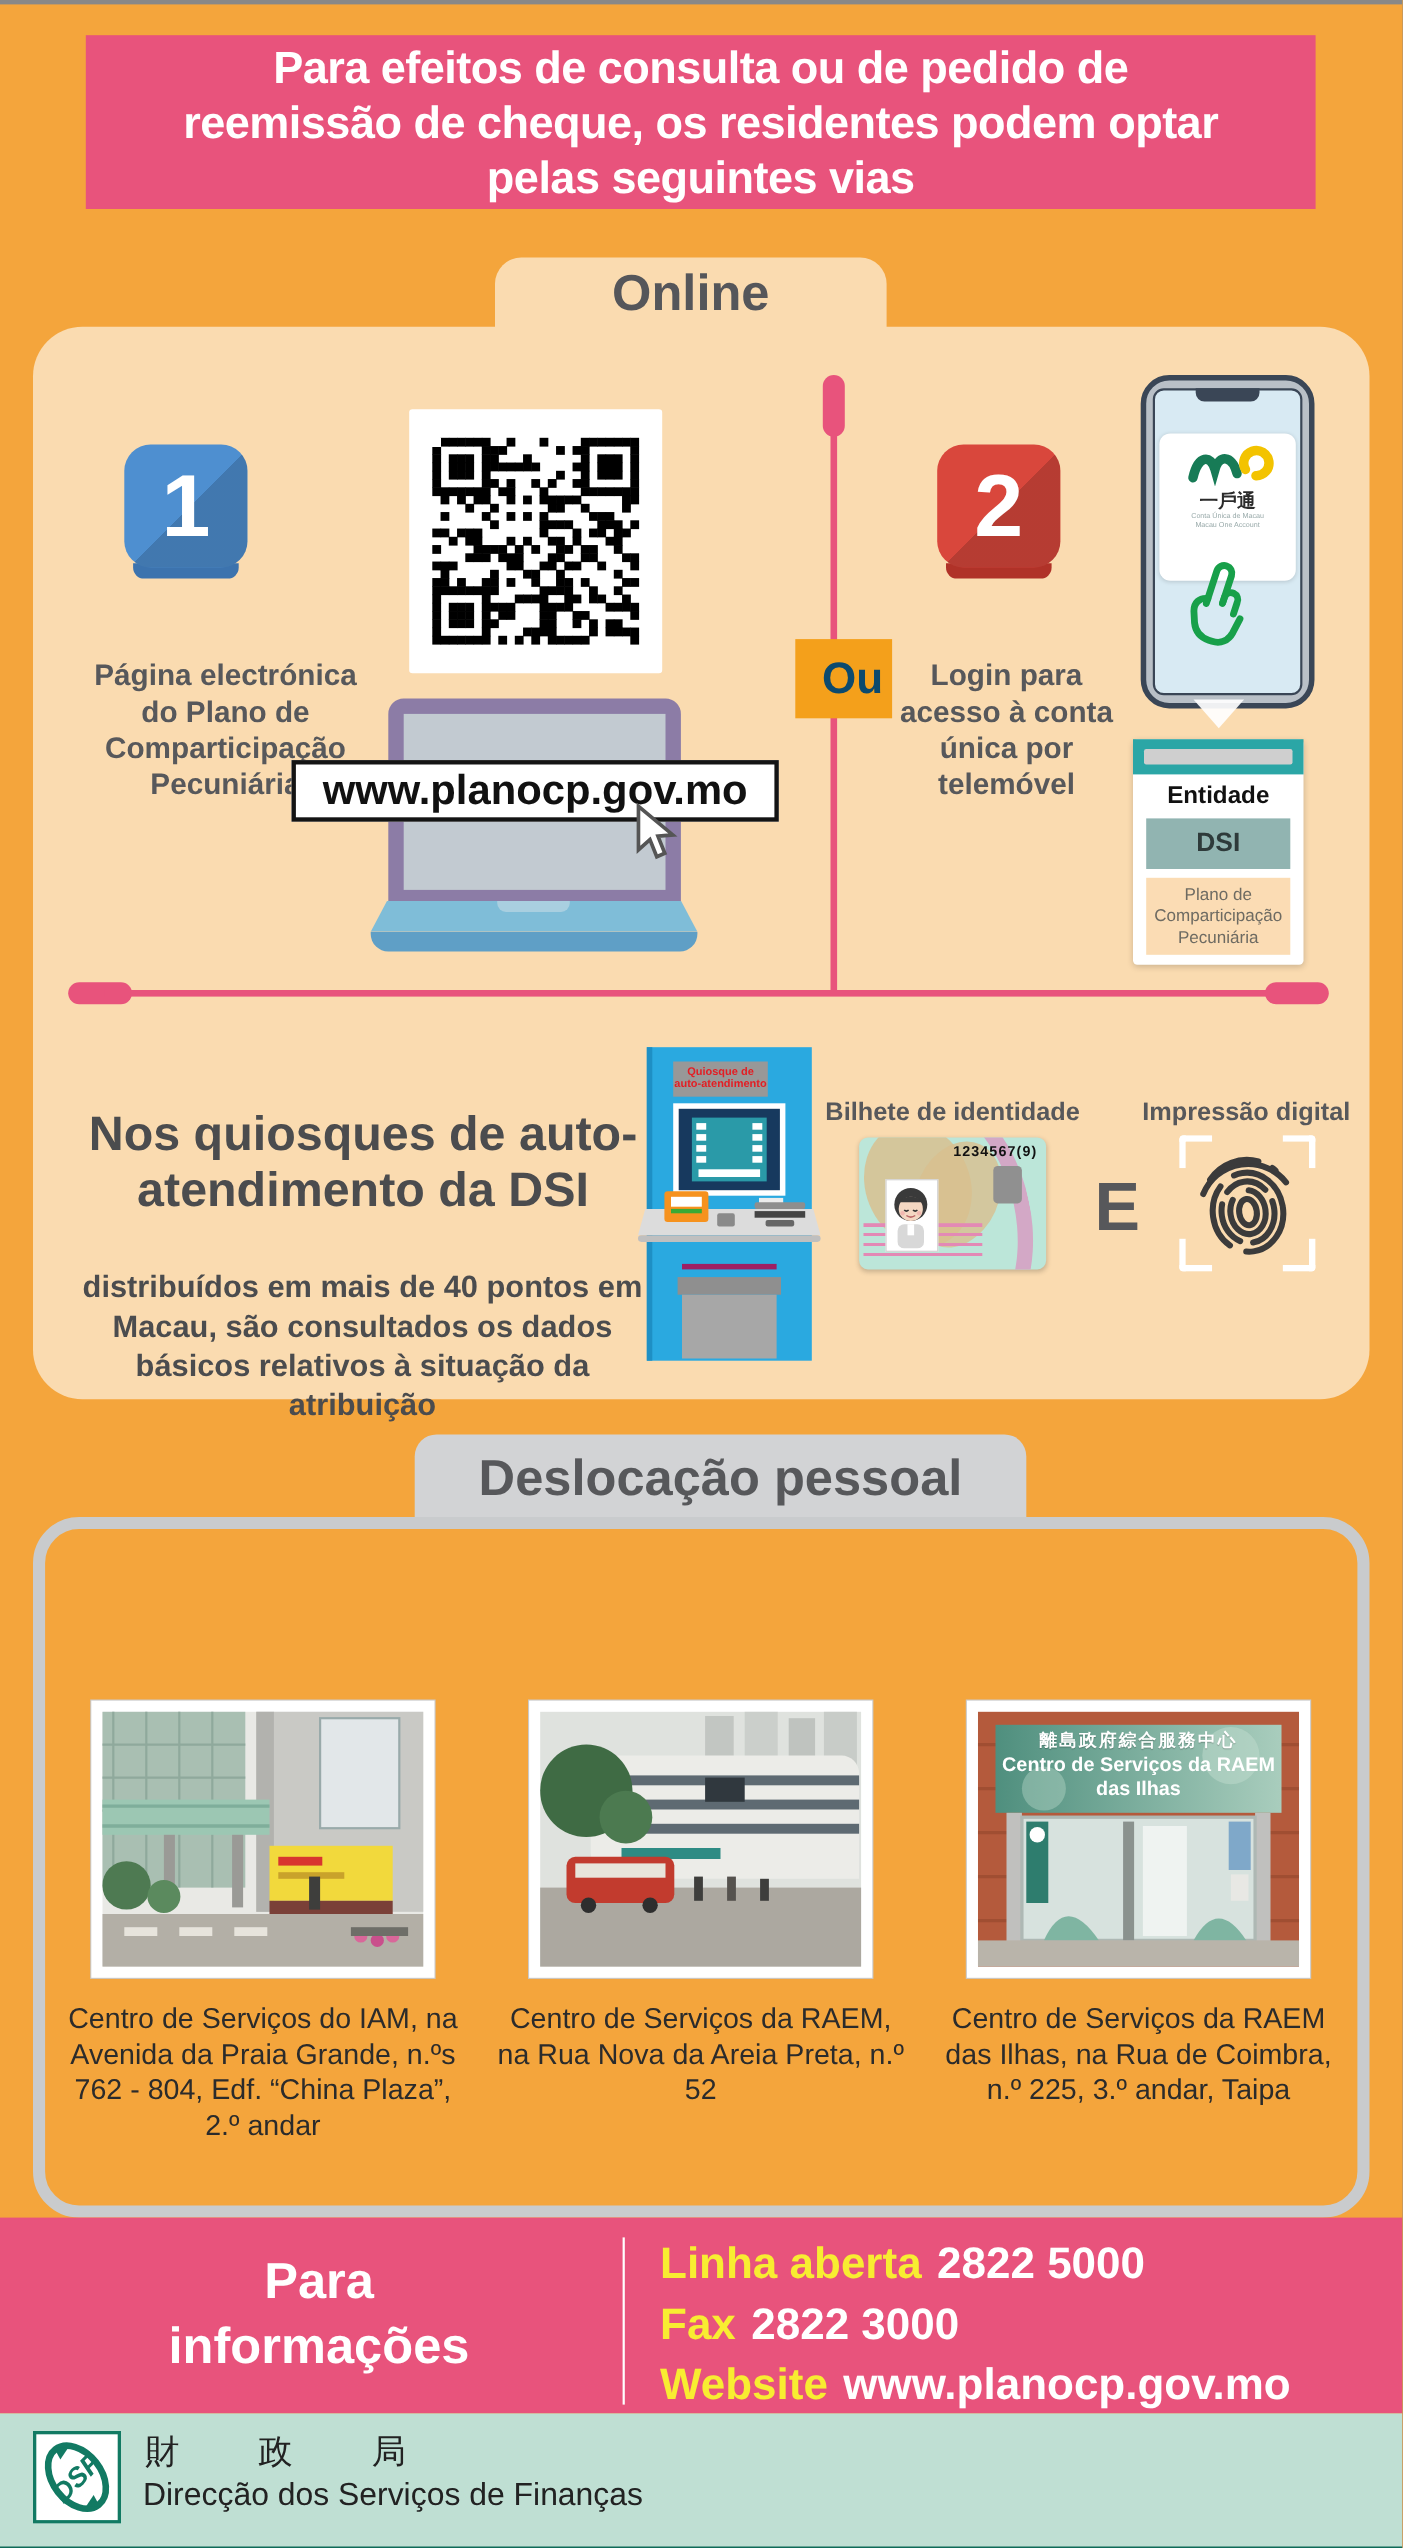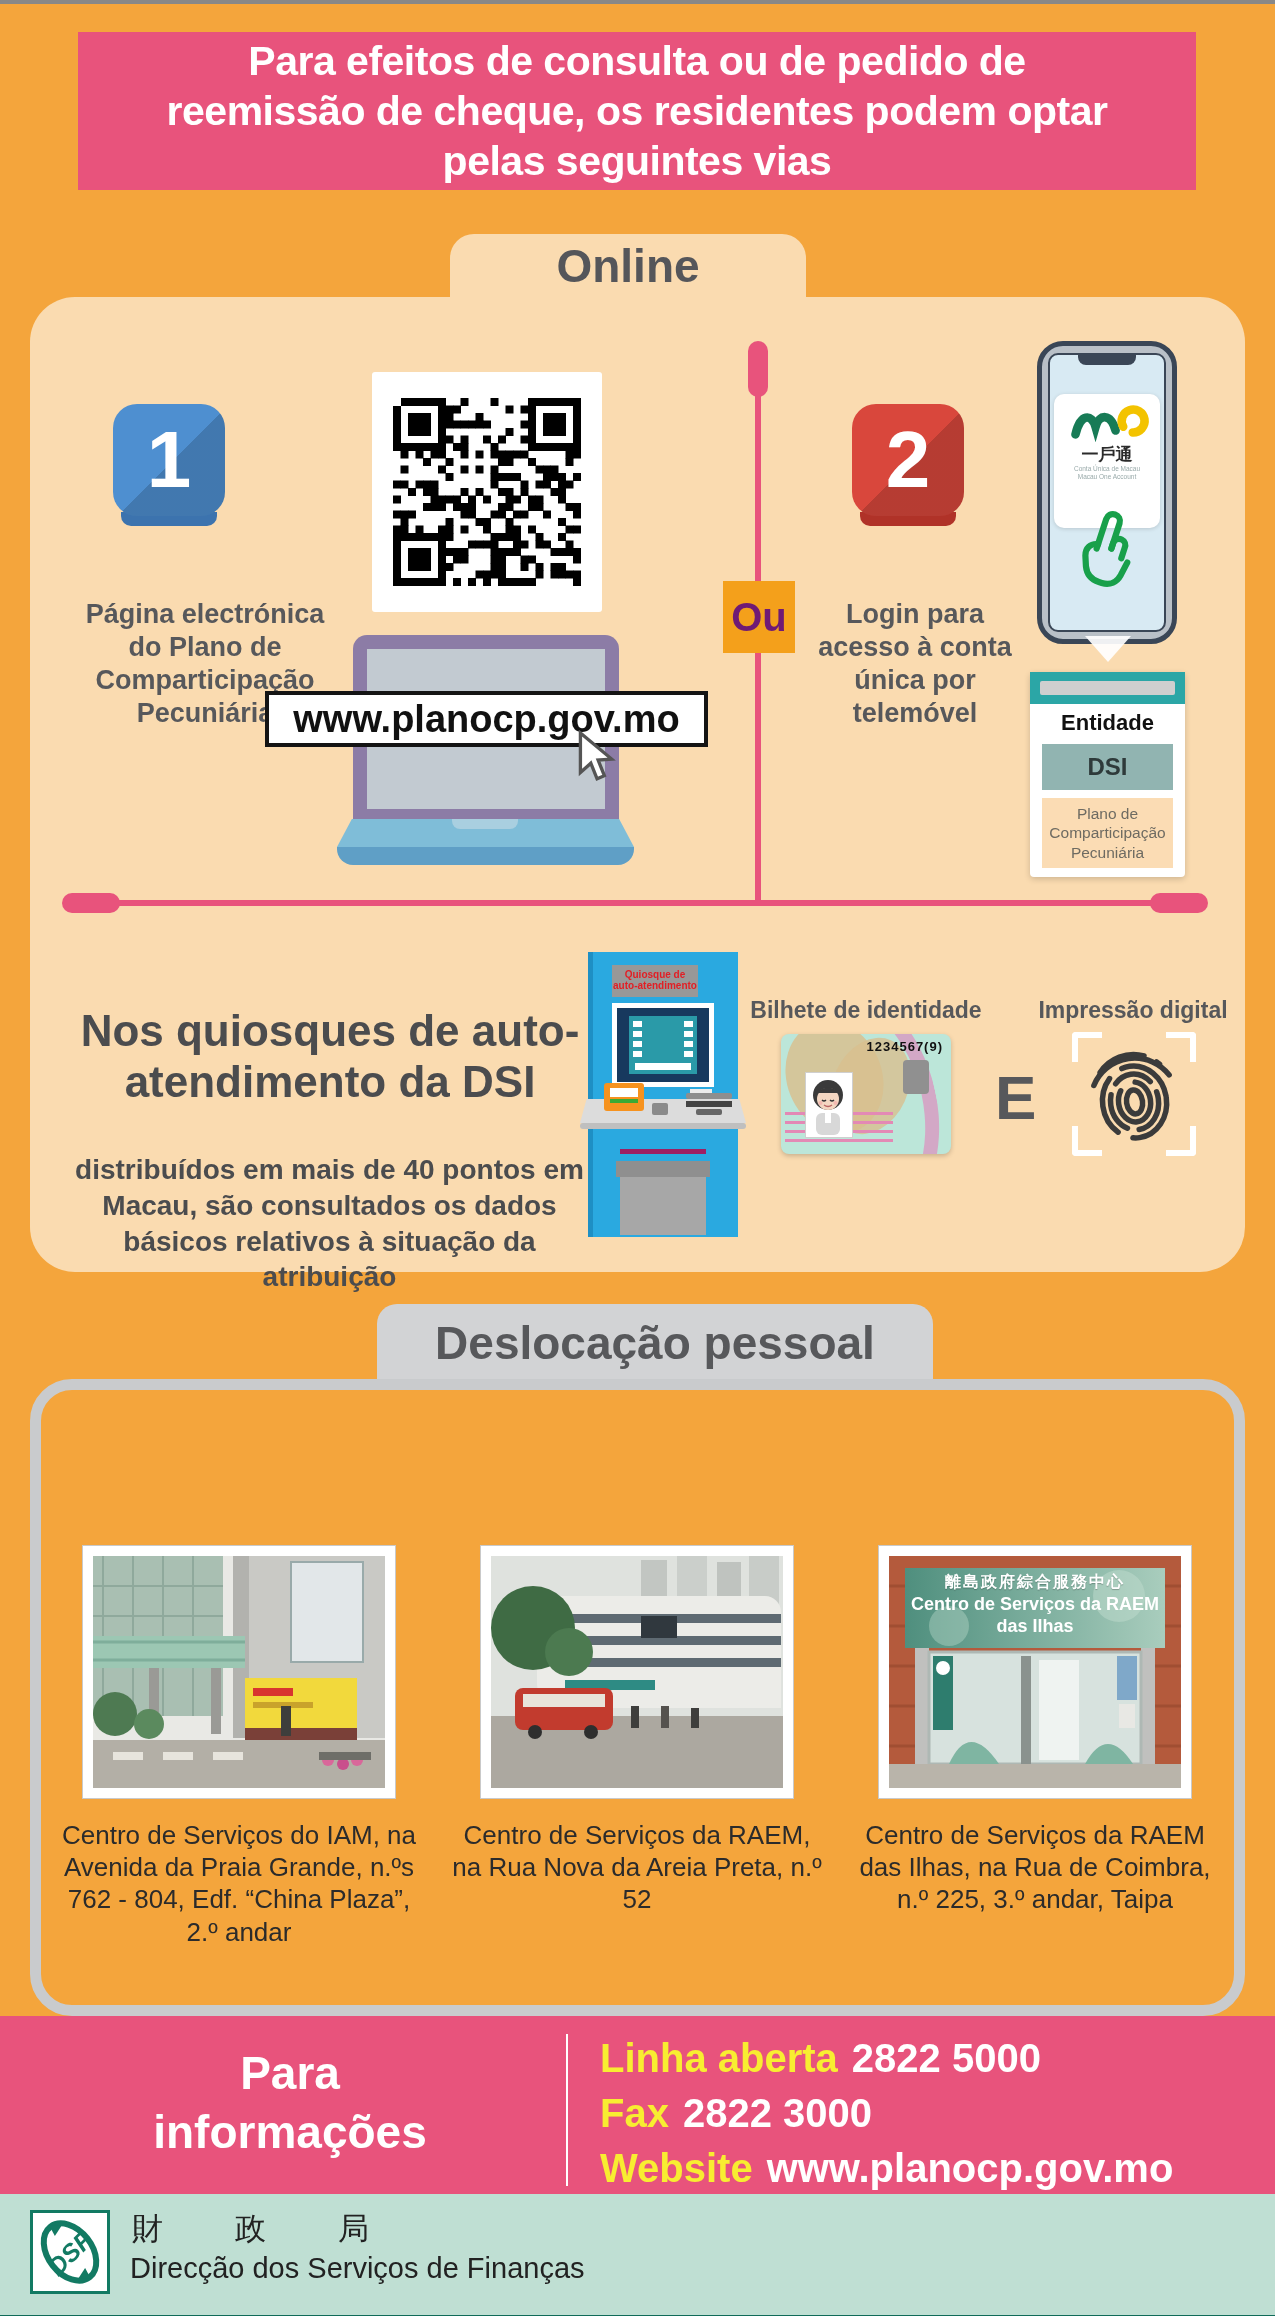--- a/index.html
+++ b/index.html
@@ -35,24 +35,24 @@
   .laptop-screen-inner{position:absolute;left:14px;top:14px;right:14px;bottom:10px;background:#C2CAD1;}
   .laptop-base1{left:337px;top:815px;width:297px;height:28px;background:#7FBDD8;clip-path:polygon(5% 0,95% 0,100% 100%,0 100%);}
   .laptop-notch{left:452px;top:815px;width:66px;height:10px;background:#A9CFE0;border-radius:0 0 8px 8px;}
   .laptop-base2{left:337px;top:843px;width:297px;height:18px;background:#5F9FC6;border-radius:0 0 16px 16px;}
   .url-box{left:265px;top:687px;width:443px;height:56px;background:#fff;border:4px solid #141414;box-sizing:border-box;display:flex;align-items:center;justify-content:center;font-size:38px;font-weight:bold;color:#111;}
   .cursor{left:570px;top:726px;width:50px;height:56px;}
 
   
   .vline-cap{left:748px;top:337px;width:20px;height:56px;background:#E8537C;border-radius:10px;}
   .vline{left:755px;top:390px;width:6px;height:510px;background:#E8537C;}
-  .ou-box{left:723px;top:577px;width:72px;height:72px;background:#F4A01B;display:flex;align-items:center;justify-content:center;font-size:40px;font-weight:bold;color:#701a75;z-index:3;}
-
-  
-  .phone{left:1037px;top:337px;width:140px;height:303px;background:#B9C0C7;border:5px solid #3A4656;border-radius:26px;box-sizing:border-box;}
+  .ou-box{left:723px;top:577px;width:72px;height:72px;background:#F4A01B;display:flex;align-items:center;justify-content:center;font-size:40px;font-weight:bold;color:#0c4a6e;z-index:3;padding-left:16px;}
+
+  
+  .phone{left:1037px;top:337px;width:158px;height:303px;background:#B9C0C7;border:5px solid #3A4656;border-radius:26px;box-sizing:border-box;}
   .phone-screen{position:absolute;left:6px;top:7px;right:6px;bottom:7px;background:#D8EAF3;border:2px solid #3A4656;border-radius:10px;}
   .phone-notch{position:absolute;left:50%;top:7px;transform:translateX(-50%);width:58px;height:12px;background:#3A4656;border-radius:0 0 8px 8px;}
   .app-card{position:absolute;left:12px;top:48px;right:12px;height:134px;background:#fff;border-radius:10px;text-align:center;box-shadow:0 1px 4px rgba(0,0,0,.15);}
   .mo-logo{margin-top:6px;}
   .app-zh{font-size:17px;font-weight:bold;color:#2B2B2B;line-height:1.1;}
   .app-sub{font-size:6.5px;color:#9aa;line-height:1.3;}
   .tap-hand{position:absolute;left:24px;top:160px;}
   .phone-triangle{left:1085px;top:632px;width:0;height:0;border-left:23px solid transparent;border-right:23px solid transparent;border-top:26px solid #FFFFFF;opacity:.92;}
 
   

